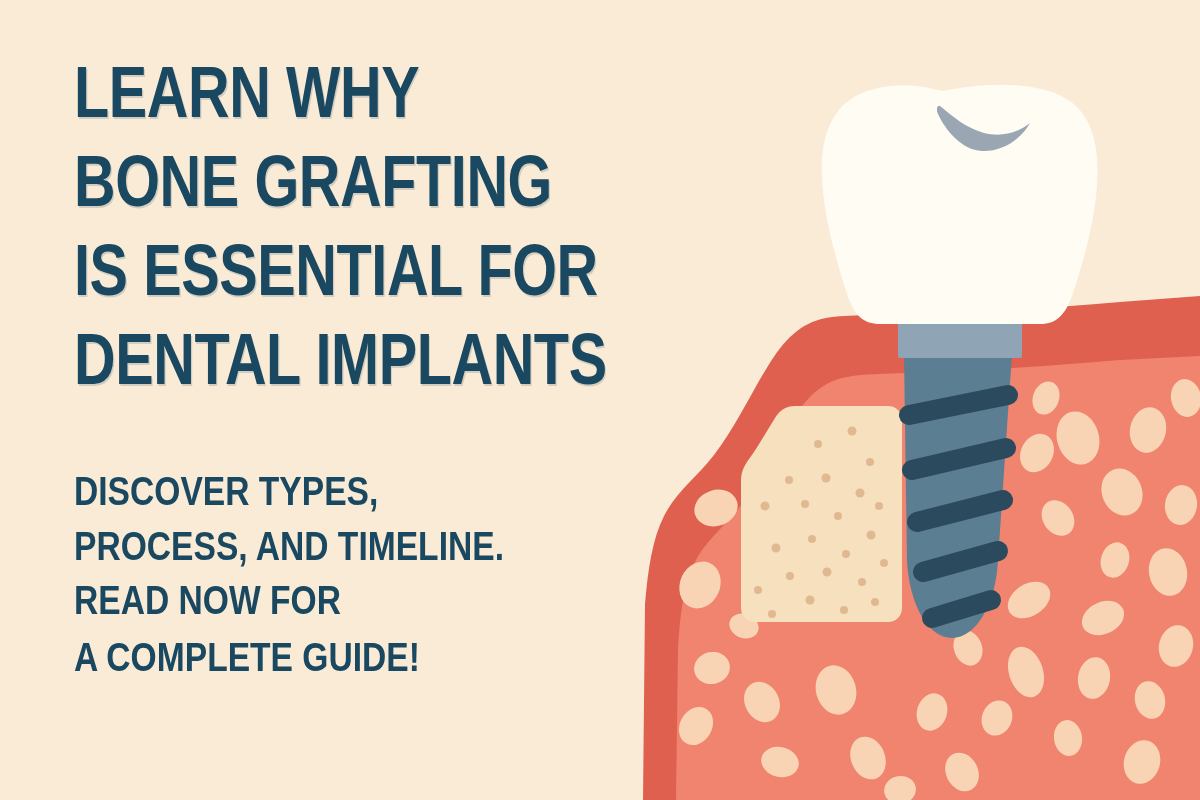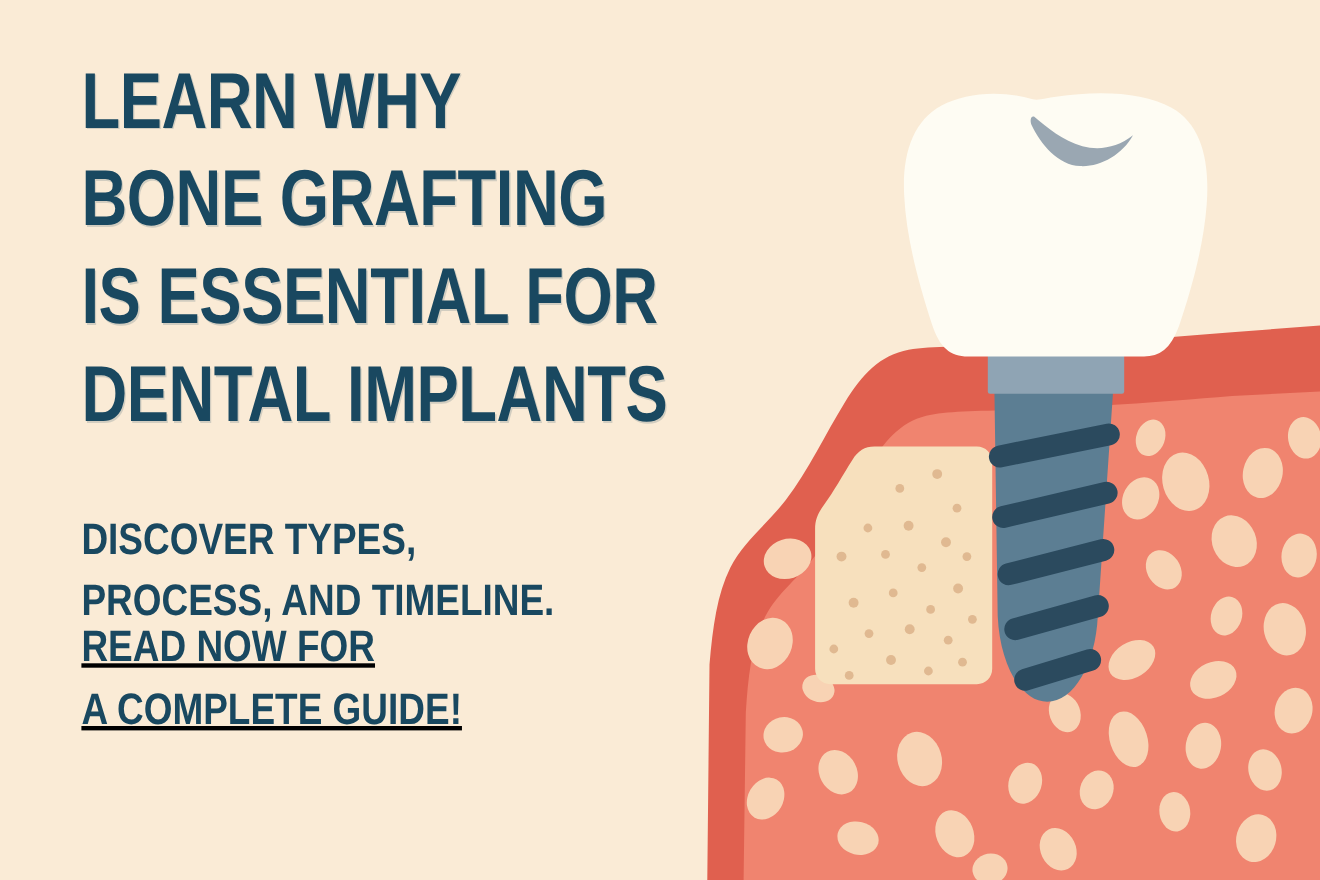--- a/index.html
+++ b/index.html
@@ -5,21 +5,21 @@
   html, body {
     margin: 0;
     padding: 0;
     background: #ffffff;
   }
   #poster {
     position: relative;
     width: 1200px;
     height: 800px;
     overflow: hidden;
-    background: #f0abfc;
+    background: #bef264;
     font-family: "Liberation Sans", sans-serif;
   }
   #art {
     position: absolute;
     inset: 0;
     width: 1200px;
     height: 800px;
     display: block;
   }
   #copy {
@@ -62,23 +62,22 @@
     font-size: 40px;
     line-height: 55px;
     letter-spacing: 0px;
     transform: scaleX(0.84);
     transform-origin: left center;
     white-space: nowrap;
   }
   .cta {
     position: absolute;
     left: 74px;
-    top: 560px;
+    top: 572px;
     width: 700px;
-    text-decoration: underline;
   }
   .cta-line {
     display: block;
     color: #194860;
     font-weight: bold;
     font-size: 40px;
     line-height: 57px;
     transform: scaleX(0.84);
     transform-origin: left center;
     white-space: nowrap;

